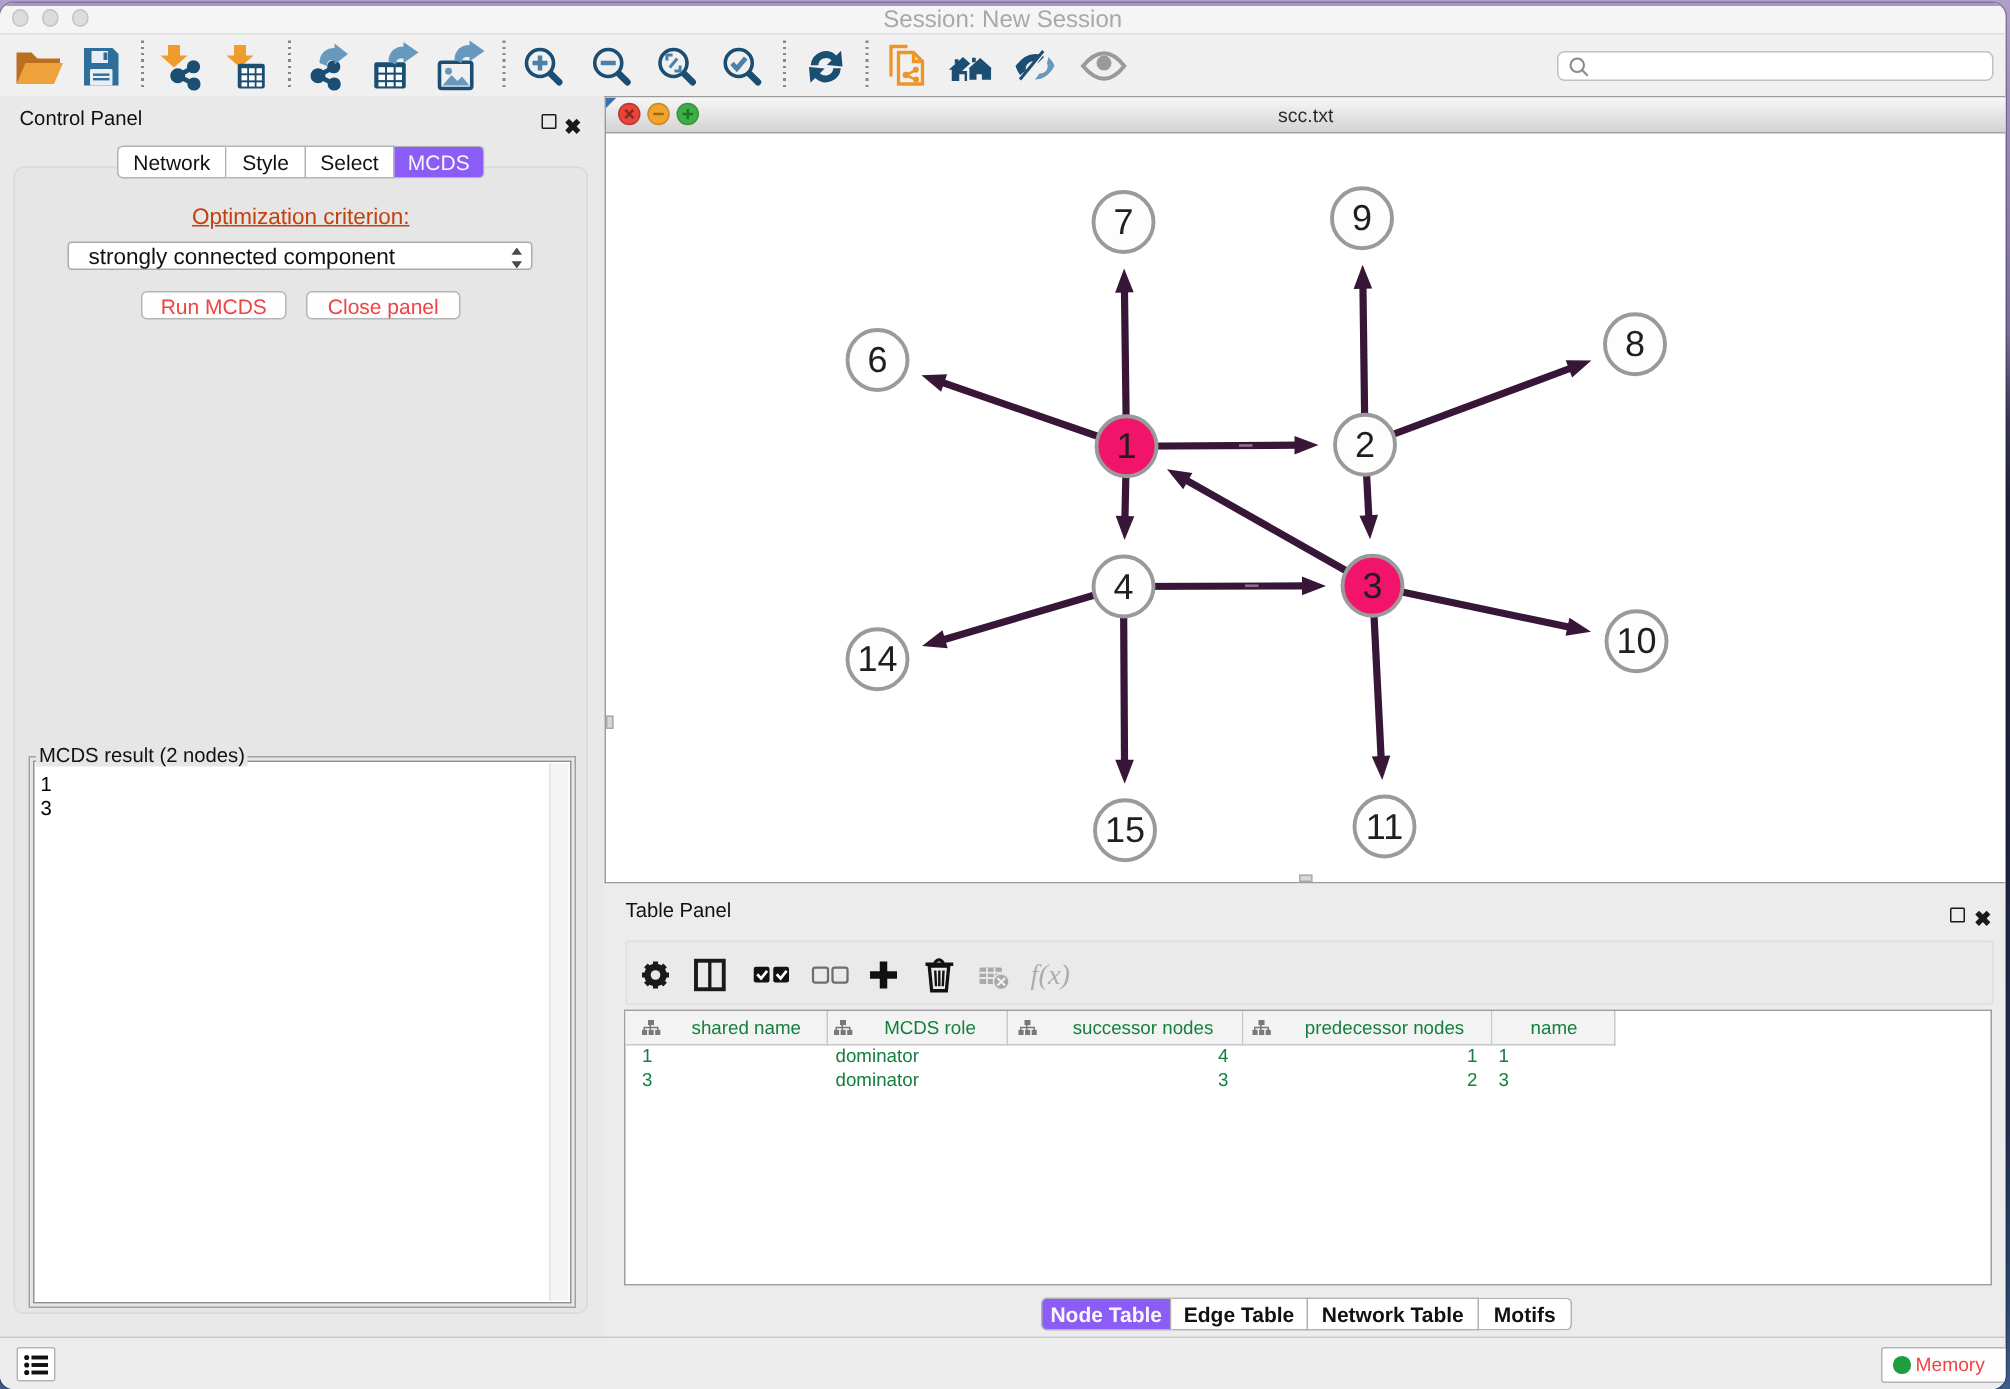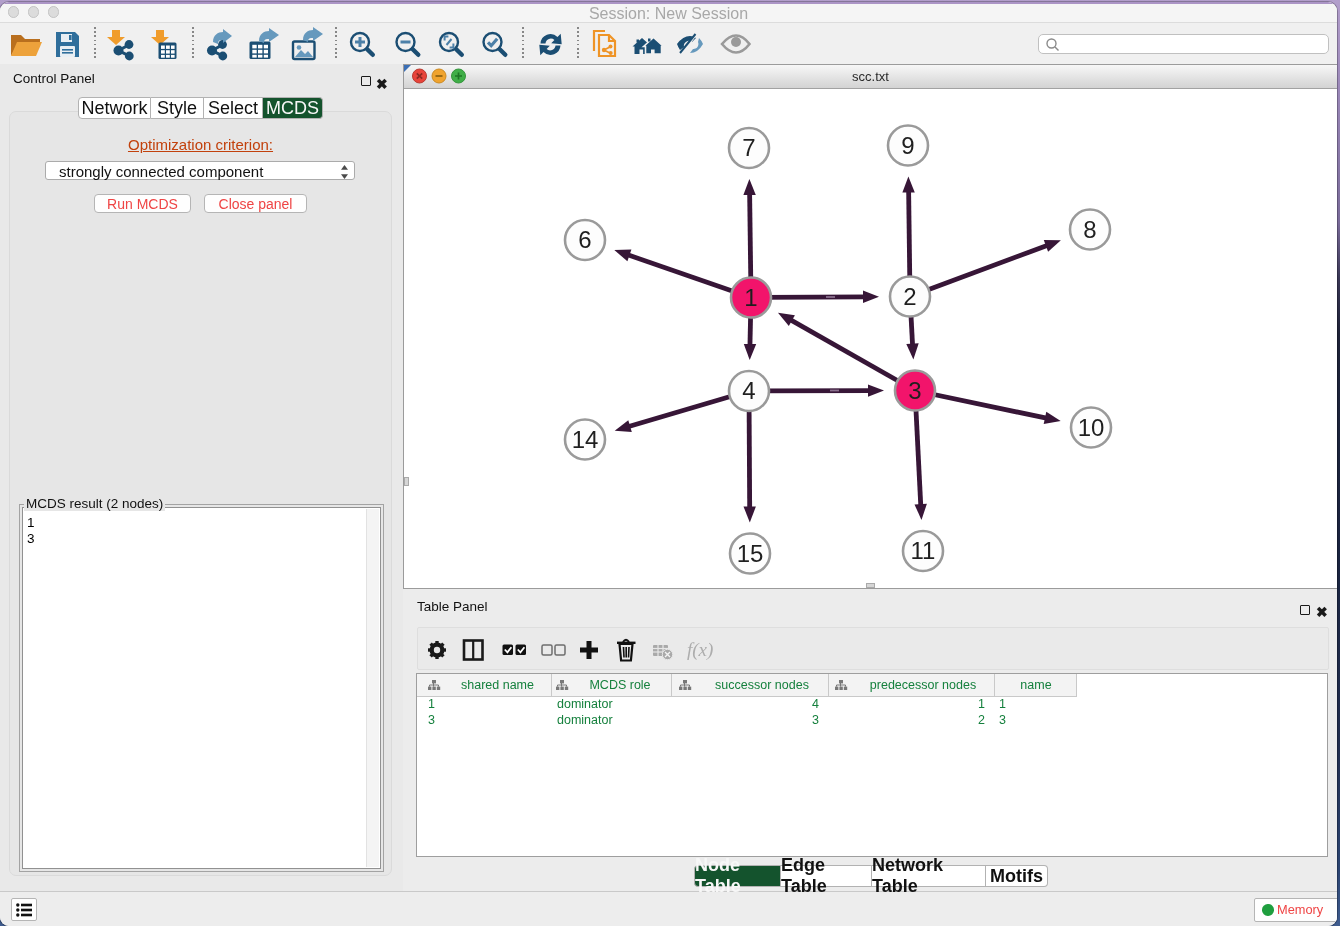--- a/index.html
+++ b/index.html
@@ -29,24 +29,24 @@
 .searchbox {
   position:absolute; left:1038px; top:11px; width:291px; height:20px;
   background:#fff; border:1px solid #c0c0c0; border-radius:5px;
 }
 
 .cpanel { position:absolute; left:0; top:62px; width:403px; height:827px; background:#e9e9e9; }
 .panel-head { font-size:13.5px; color:#111; }
 .sqbtn { position:absolute; width:10px; height:10px; border:1.5px solid #1a1a1a; border-radius:1px; background:transparent; }
 .xbtn  { position:absolute; font-size:14px; font-weight:bold; color:#1a1a1a; line-height:10px; }
 .tabs { position:absolute; display:flex; height:22px; font-size:13px; z-index:5; }
-.tab { border:1px solid #b2b2b2; border-left:none; background:#fff; color:#111; display:flex; align-items:center; justify-content:center; font-size:18px; }
+.tab { border:1px solid #b2b2b2; border-left:none; background:#fff; color:#111; display:flex; align-items:center; justify-content:center; font-size:14px; }
 .tab.first { border-left:1px solid #b2b2b2; border-radius:4px 0 0 4px; }
 .tab.last { border-radius:0 4px 4px 0; }
-.tab.dis { background:#14532d; color:#f7f7f7; }
+.tab.dis { background:#8b5cf6; color:#f7f7f7; }
 .cp-content { position:absolute; left:9px; top:109px; width:383px; height:767px; background:#e6e6e6; border:1px solid #dadada; border-radius:7px; }
 .mcds-fieldset { position:absolute; left:18px; top:500px; width:365px; height:368px; border:1px solid #a3a3a3; }
 .mcds-white { position:absolute; left:2px; top:2px; right:2px; bottom:2px; background:#fff; border:1px solid #919191; }
 .mcds-legend { position:absolute; left:4px; top:-9px; background:#e6e6e6; padding:0 2px; font-size:13.5px; color:#111; z-index:3; }
 .vscroll { position:absolute; right:1px; top:1px; width:13px; bottom:1px; background:#f4f4f4; border-left:1px solid #e2e2e2; }
 .btn { position:absolute; background:#fefefe; border:1px solid #b5b5b5; border-radius:4px; font-size:14px; color:#ef4444; display:flex; align-items:center; justify-content:center; }
 .selectbox { position:absolute; width:310px; height:19px; background:#fff; border:1px solid #ababab; border-radius:3px; font-size:15px; color:#111; }
 
 .netframe { position:absolute; left:403px; top:62px; width:934px; height:525px; background:#fff; border:1px solid #9b9b9b; border-right:none; }
 .net-titlebar { position:absolute; left:0; top:0; width:100%; height:24px; background:linear-gradient(#f7f7f7,#d3d3d3); border-bottom:1px solid #a2a2a2; }

